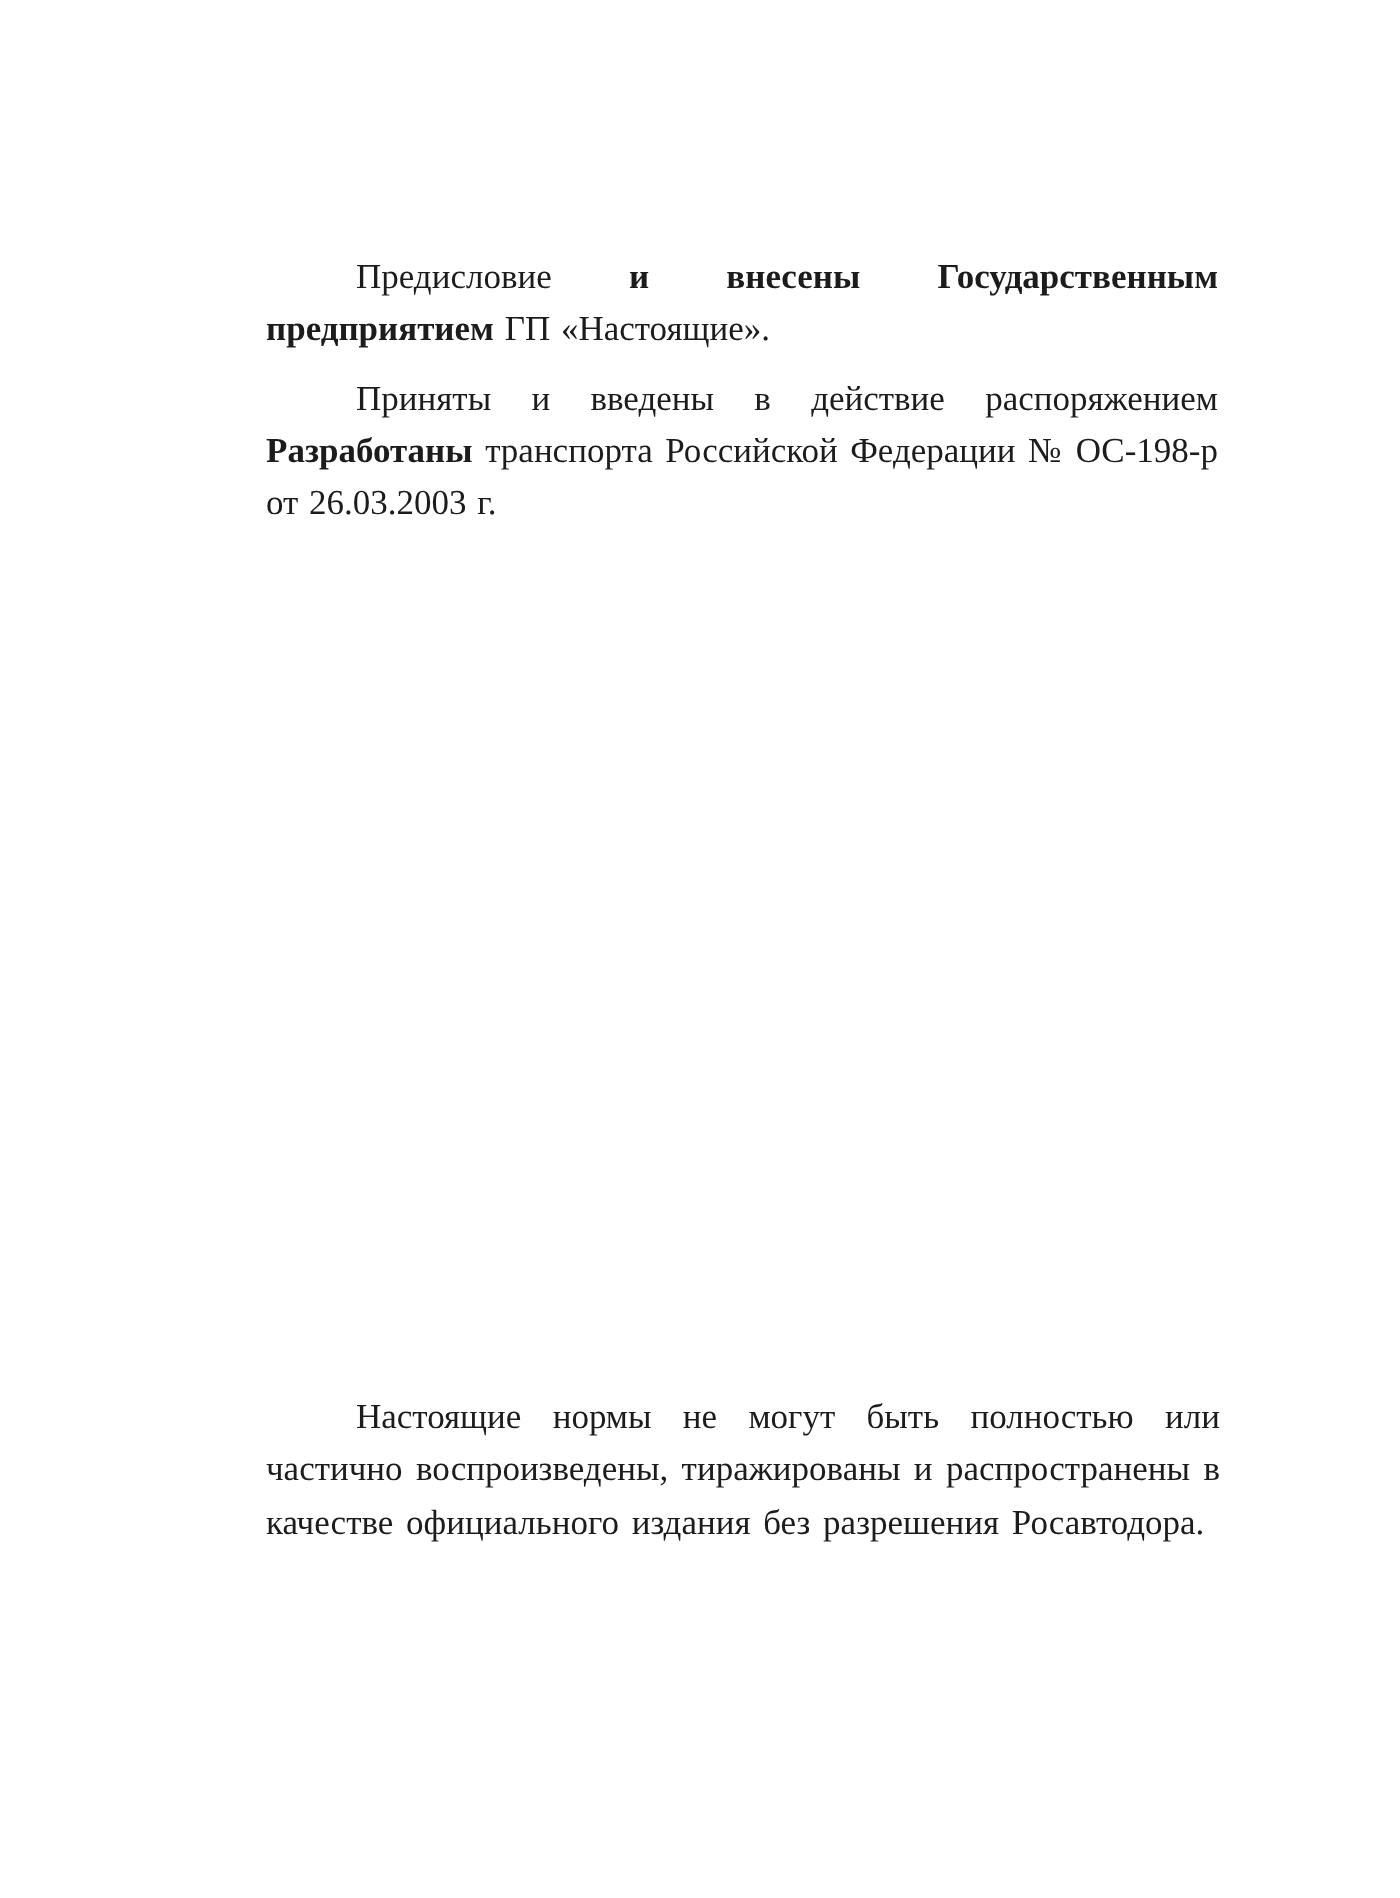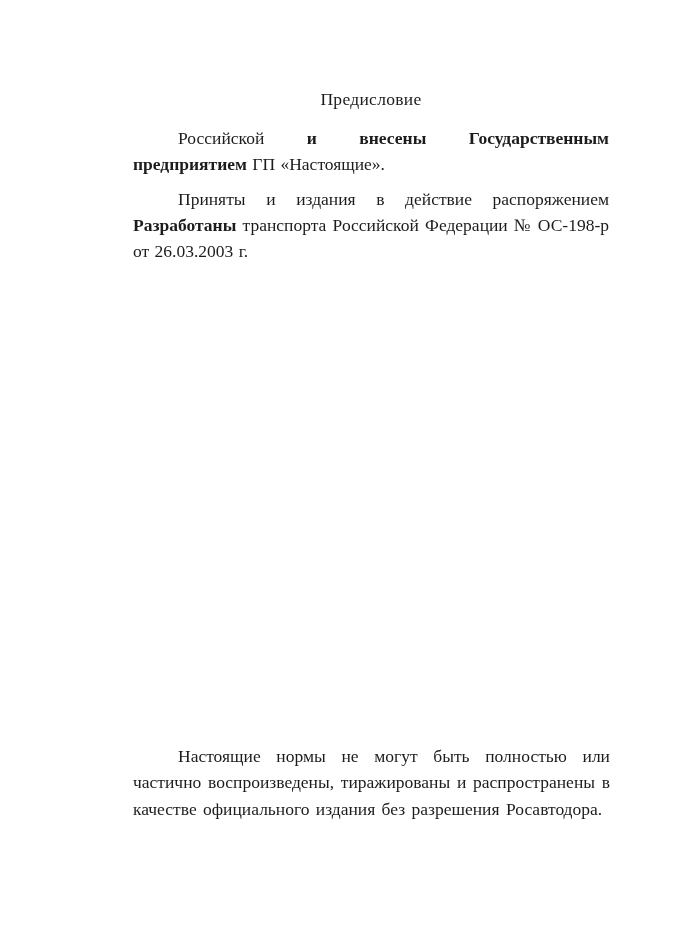--- a/index.html
+++ b/index.html
@@ -37,43 +37,42 @@
     line-height: 26px;
     text-align: justify;
   }
   .body-text p.para {
     margin: 0 0 9px 0;
     text-indent: 45px;
     word-spacing: 1px;
   }
   .footer-text {
     position: absolute;
-    top: 743px;
+    top: 695px;
     left: 133px;
     width: 477px;
     font-size: 17.5px;
     line-height: 26.3px;
     text-align: justify;
   }
   .footer-text p.para {
     margin: 0;
     text-indent: 45px;
     word-spacing: 2px;
   }
   .seg-b {
     font-weight: bold;
   }
 </style>
 </head>
 <body>
 
 <div class="page">
-  <h1 class="doc-title">Предисловие</h1>
 
   <div class="body-text" id="paragraphs">
-      <p class="para"><span class="seg">Российской </span><span class="seg-b">и внесены Государственным предприятием</span><span class="seg"> ГП «Настоящие».</span></p>
-      <p class="para"><span class="seg">Приняты и издания в действие распоряжением </span><span class="seg-b">Разработаны</span><span class="seg"> транспорта Российской Федерации № ОС-198-р от 26.03.2003 г.</span></p>
+      <p class="para"><span class="seg">Предисловие </span><span class="seg-b">и внесены Государственным предприятием</span><span class="seg"> ГП «Настоящие».</span></p>
+      <p class="para"><span class="seg">Приняты и введены в действие распоряжением </span><span class="seg-b">Разработаны</span><span class="seg"> транспорта Российской Федерации № ОС-198-р от 26.03.2003 г.</span></p>
     </div>
 
   <div class="footer-text" id="footer-paragraph">
       <p class="para"><span class="seg">Настоящие нормы не могут быть полностью или частично воспроизведены, тиражированы и распространены в качестве официального издания без разрешения Росавтодора.</span></p>
     </div>
 </div>
 
 </body></html>

